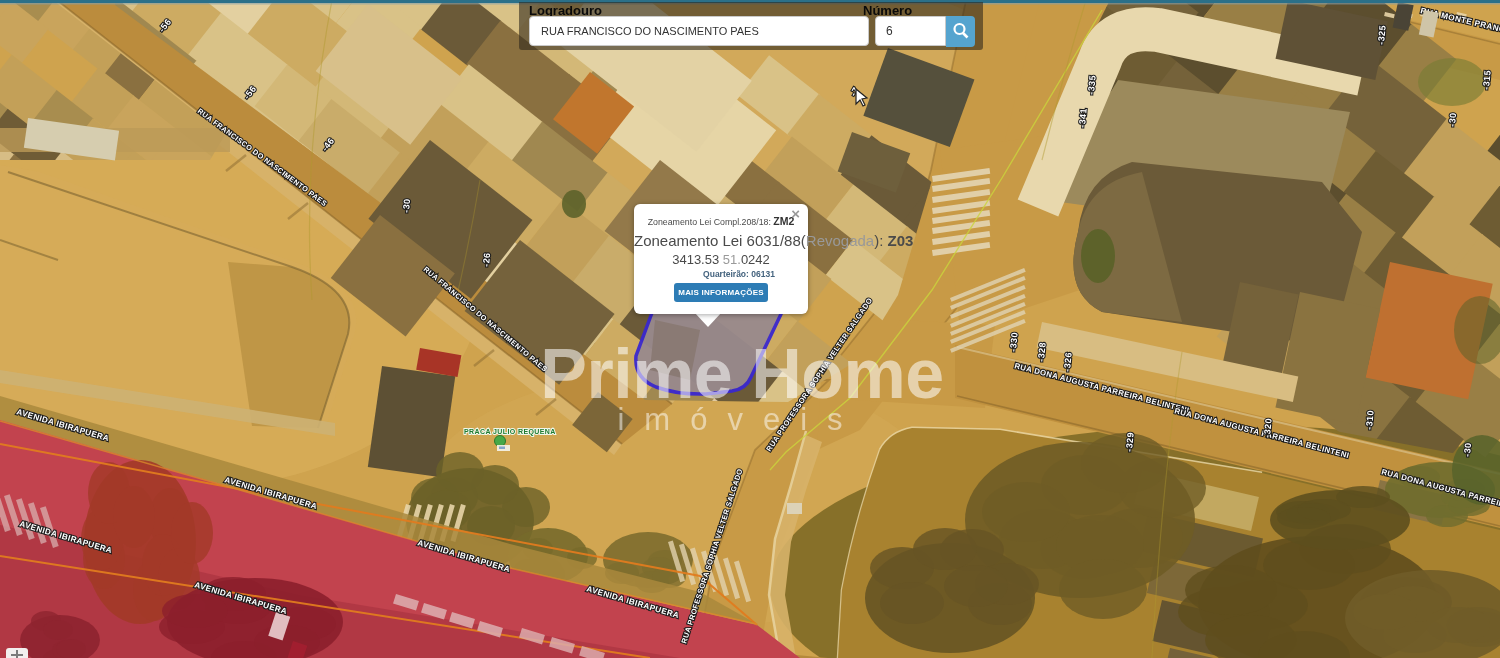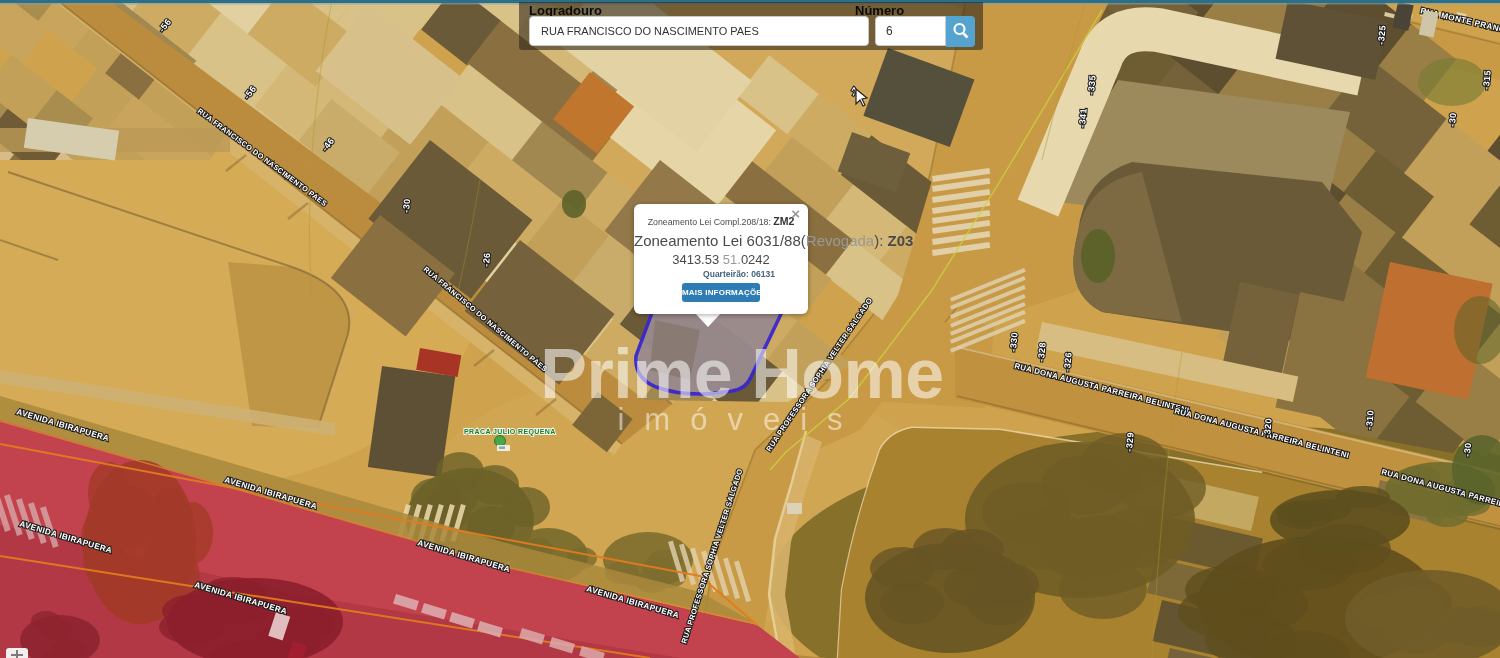--- a/index.html
+++ b/index.html
@@ -15,21 +15,21 @@
     border:1px solid #c9c9c9;border-radius:4px 0 0 4px;font-size:12px;color:#333;line-height:28px;padding-left:10px;}
   #sbtn{position:absolute;left:427px;top:14px;width:29px;height:31px;background:#55a4cf;
     border-radius:0 4px 4px 0;}
   #popup{position:absolute;left:634px;top:204px;width:174px;height:110px;background:#fff;
     border-radius:6px;box-shadow:0 1px 5px rgba(0,0,0,0.35);z-index:20;text-align:center;
     color:#4a4a4a;white-space:nowrap;}
   #popup .l1{margin-top:11px;font-size:8.8px;text-align:center;}
   #popup .l2{margin-top:4.5px;font-size:15px;}
   #popup .l3{margin-top:3px;font-size:13px;color:#4a4a4a;}
   #popup .l4{margin-top:2.5px;font-size:8.5px;font-weight:bold;color:#44637e;padding-left:36px;}
-  #popup .btn{margin:4px auto 0;width:78px;height:19px;background:#2d7cb5;border-radius:3px;
+  #popup .btn{margin:4px auto 0;width:94px;height:19px;background:#2d7cb5;border-radius:3px;
     color:#fff;font-size:8px;font-weight:bold;line-height:19px;letter-spacing:0.2px;}
   #popup .x{position:absolute;right:8px;top:1px;font-size:15px;color:#9a9a9a;font-weight:bold;}
   #ptr{position:absolute;left:694px;top:312px;width:0;height:0;z-index:19;
     border-left:14px solid transparent;border-right:14px solid transparent;border-top:15px solid #fff;}
   #wm1{position:absolute;left:-8px;top:341px;width:1500px;text-align:center;z-index:15;
     font-size:70px;font-weight:bold;color:rgba(255,255,255,0.55);letter-spacing:-0.5px;
     line-height:66px;pointer-events:none;}
   #wm2{position:absolute;left:-10px;top:402px;width:1500px;text-align:center;z-index:15;
     font-size:31px;color:rgba(255,255,255,0.5);letter-spacing:20px;pointer-events:none;}
 </style>
@@ -529,21 +529,21 @@
 <path d="M 856,89 L 856,104 L 860,100 L 863,106 L 865,105 L 862,99 L 867,98 Z" fill="#fff" stroke="#222" stroke-width="1.2"></path>
 <rect x="0.0" y="0.0" width="1500.0" height="3.0" fill="#2b7089"></rect>
 <rect x="0.0" y="3.0" width="1500.0" height="1.5" fill="#86a0ab" opacity="0.6"></rect>
 <rect x="6" y="648" width="22" height="14" rx="3" fill="#f4f6f4" opacity="0.97"></rect>
 <path d="M 11,655 L 23,655 M 17,650 L 17,658" stroke="#7a7a7a" stroke-width="2"></path>
   </svg>
   <div id="wm1">Prime Home</div>
   <div id="wm2">imóveis</div>
   <div id="searchbar">
     <div class="lbl" style="left:10px;">Logradouro</div>
-    <div class="lbl" style="left:336px;text-align:center;">Número</div>
+    <div class="lbl" style="left:344px;text-align:center;">Número</div>
     <div id="inp1">RUA FRANCISCO DO NASCIMENTO PAES</div>
     <div id="inp2">6</div>
     <div id="sbtn"><svg width="30" height="30" viewBox="0 0 30 30">
           <circle cx="13.5" cy="13" r="5" fill="none" stroke="#fff" stroke-width="2.2"></circle>
           <line x1="17" y1="17" x2="21.5" y2="21.5" stroke="#fff" stroke-width="2.6"></line>
         </svg></div>
   </div>
   <div id="popup">
     <div class="x">×</div>
     <div class="l1">Zoneamento Lei Compl.208/18: <b style="font-size:10.5px;color:#333;">ZM2</b></div>

